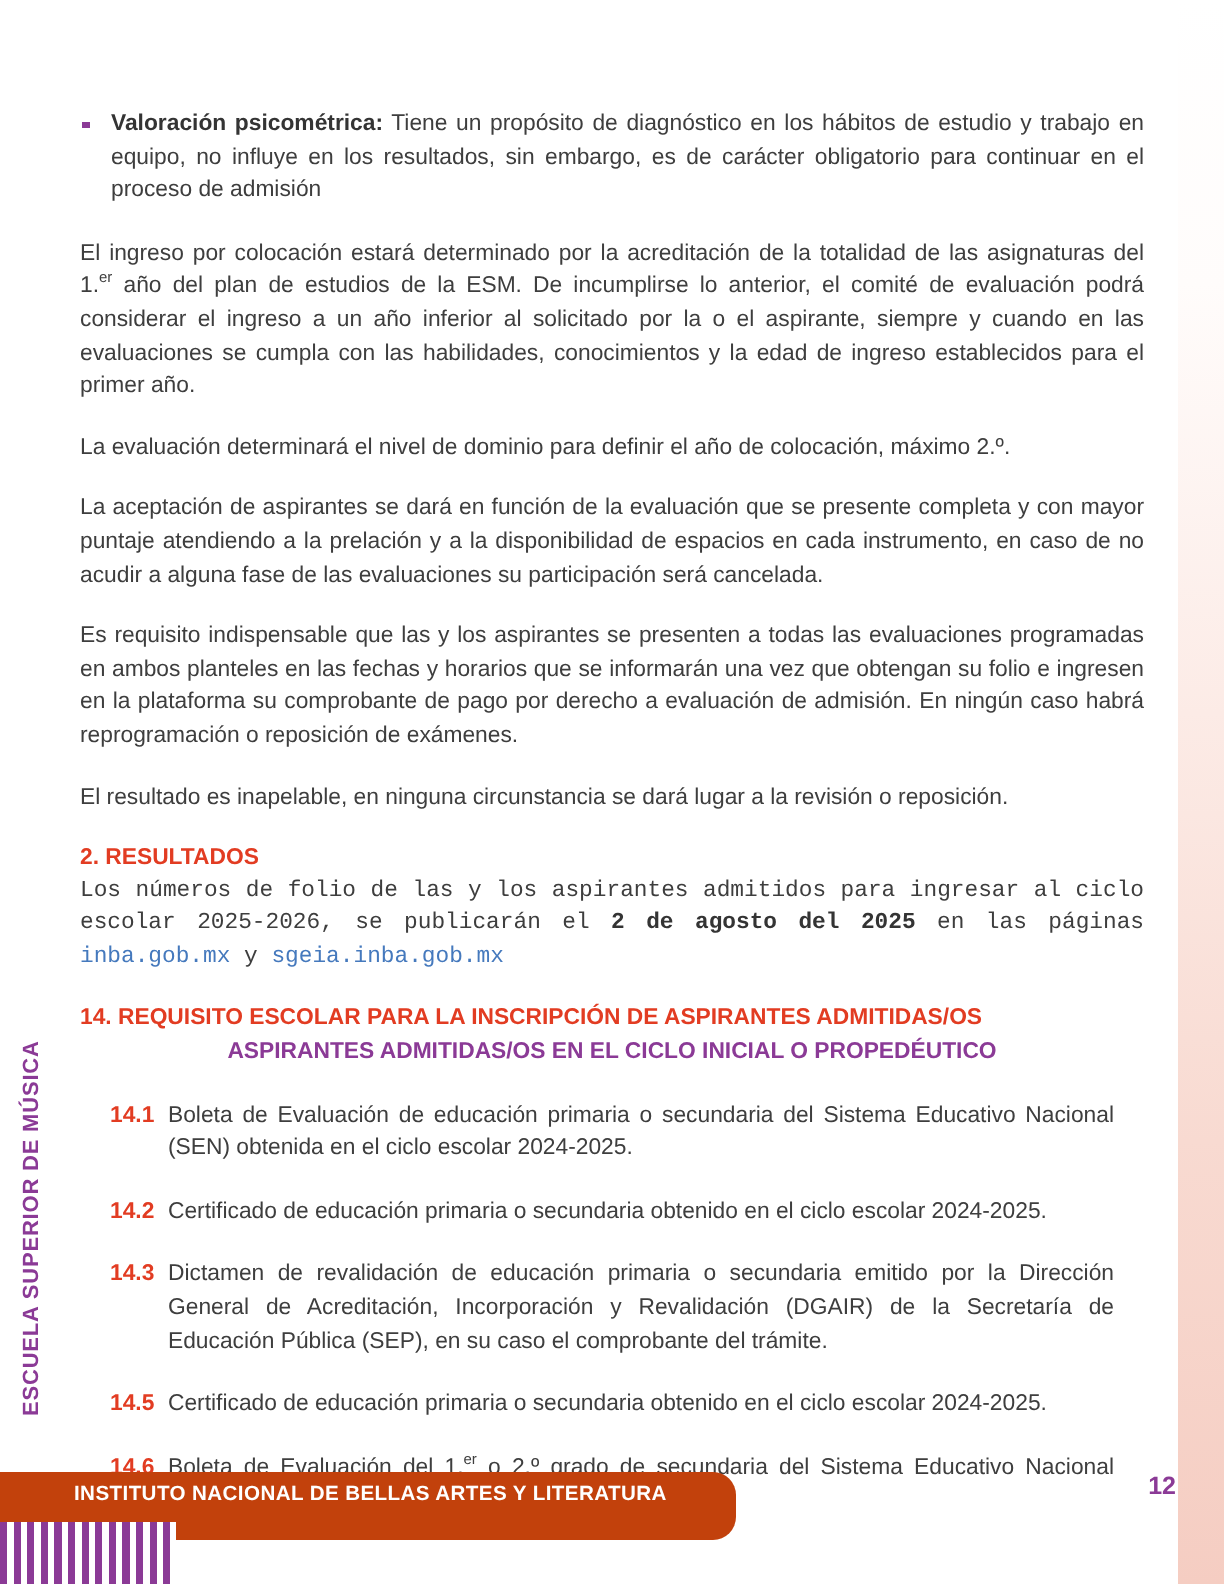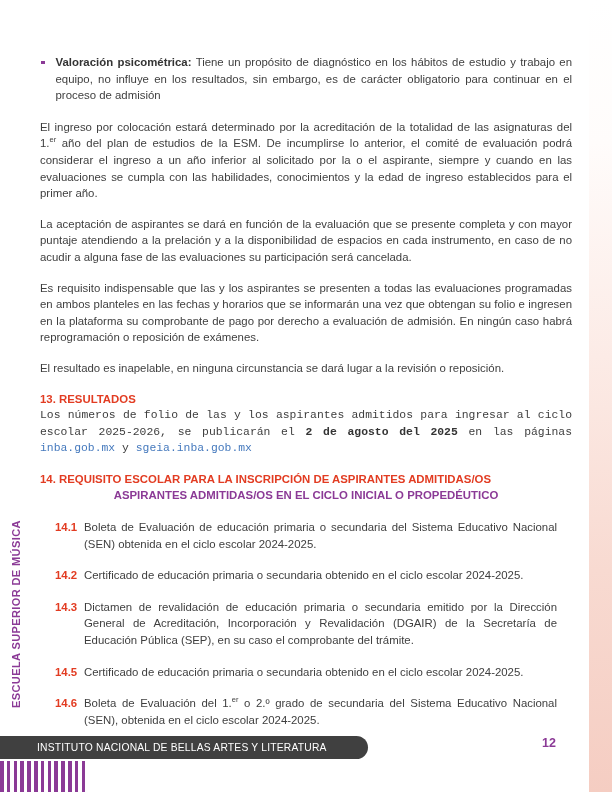--- a/index.html
+++ b/index.html
@@ -62,35 +62,35 @@
     color: #8b3a96;
     font-weight: bold;
     font-size: 11px;
     letter-spacing: 0.4px;
     white-space: nowrap;
   }
   
   .footer-banner {
     position: absolute;
     left: 0; top: 736px;
-    width: 368px; height: 23px;
-    background: #404040;
+    width: 368px; height: 34px;
+    background: #c2410c;
     border-radius: 0 11.5px 11.5px 0;
     color: #ffffff;
-    font-weight: normal;
+    font-weight: bold;
     font-size: 10.3px;
     line-height: 23px;
     padding-left: 37px;
     box-sizing: border-box;
     letter-spacing: 0.2px;
     white-space: nowrap;
   }
   .page-number {
     position: absolute;
-    top: 736px; right: 56px;
+    top: 736px; right: 24px;
     color: #8b3a96;
     font-weight: bold;
     font-size: 12.5px;
   }
   .footer-stripes {
     position: absolute;
     left: 0; top: 761px;
     width: 88px; height: 31px;
     background: repeating-linear-gradient(90deg,
       #8b3a96 0, #8b3a96 3.6px,
@@ -106,28 +106,29 @@
 
   <div class="content">
 
     <div class="bullet-row">
       <span class="bullet-glyph"></span>
       <span class="bullet-text"><span class="lead-bold">Valoración psicométrica:</span><span> Tiene un propósito de diagnóstico en los hábitos de estudio y trabajo en equipo, no influye en los resultados, sin embargo, es de carácter obligatorio para continuar en el proceso de admisión</span></span>
     </div>
 
     <p class="para"><span>El ingreso por colocación estará determinado por la acreditación de la totalidad de las asignaturas del 1.</span><sup class="ord">er</sup><span> año del plan de estudios de la ESM. De incumplirse lo anterior, el comité de evaluación podrá considerar el ingreso a un año inferior al solicitado por la o el aspirante, siempre y cuando en las evaluaciones se cumpla con las habilidades, conocimientos y la edad de ingreso establecidos para el primer año.</span></p>
 
+    <p class="para">La evaluación determinará el nivel de dominio para definir el año de colocación, máximo 2.º.</p>
 
     <p class="para">La aceptación de aspirantes se dará en función de la evaluación que se presente completa y con mayor puntaje atendiendo a la prelación y a la disponibilidad de espacios en cada instrumento, en caso de no acudir a alguna fase de las evaluaciones su participación será cancelada.</p>
 
     <p class="para">Es requisito indispensable que las y los aspirantes se presenten a todas las evaluaciones programadas en ambos planteles en las fechas y horarios que se informarán una vez que obtengan su folio e ingresen en la plataforma su comprobante de pago por derecho a evaluación de admisión. En ningún caso habrá reprogramación o reposición de exámenes.</p>
 
     <p class="para">El resultado es inapelable, en ninguna circunstancia se dará lugar a la revisión o reposición.</p>
 
-    <div class="h-red">13. RESULTADOS</div>
+    <div class="h-red">2. RESULTADOS</div>
 
     <p class="sec13-body"><span>Los números de folio de las y los aspirantes admitidos para ingresar al ciclo escolar 2025-2026, se publicarán el </span><span class="bold-inline">2 de agosto del 2025</span><span> en las páginas </span><span class="link">inba.gob.mx</span><span> y </span><span class="link">sgeia.inba.gob.mx</span></p>
 
     <div class="h-red">14. REQUISITO ESCOLAR PARA LA INSCRIPCIÓN DE ASPIRANTES ADMITIDAS/OS</div>
     <div class="h-purple">ASPIRANTES ADMITIDAS/OS EN EL CICLO INICIAL O PROPEDÉUTICO</div>
 
     <div class="item">
       <span class="item-num">14.1</span>
       <span class="item-text">Boleta de Evaluación de educación primaria o secundaria del Sistema Educativo Nacional (SEN) obtenida en el ciclo escolar 2024-2025.</span>
     </div>

